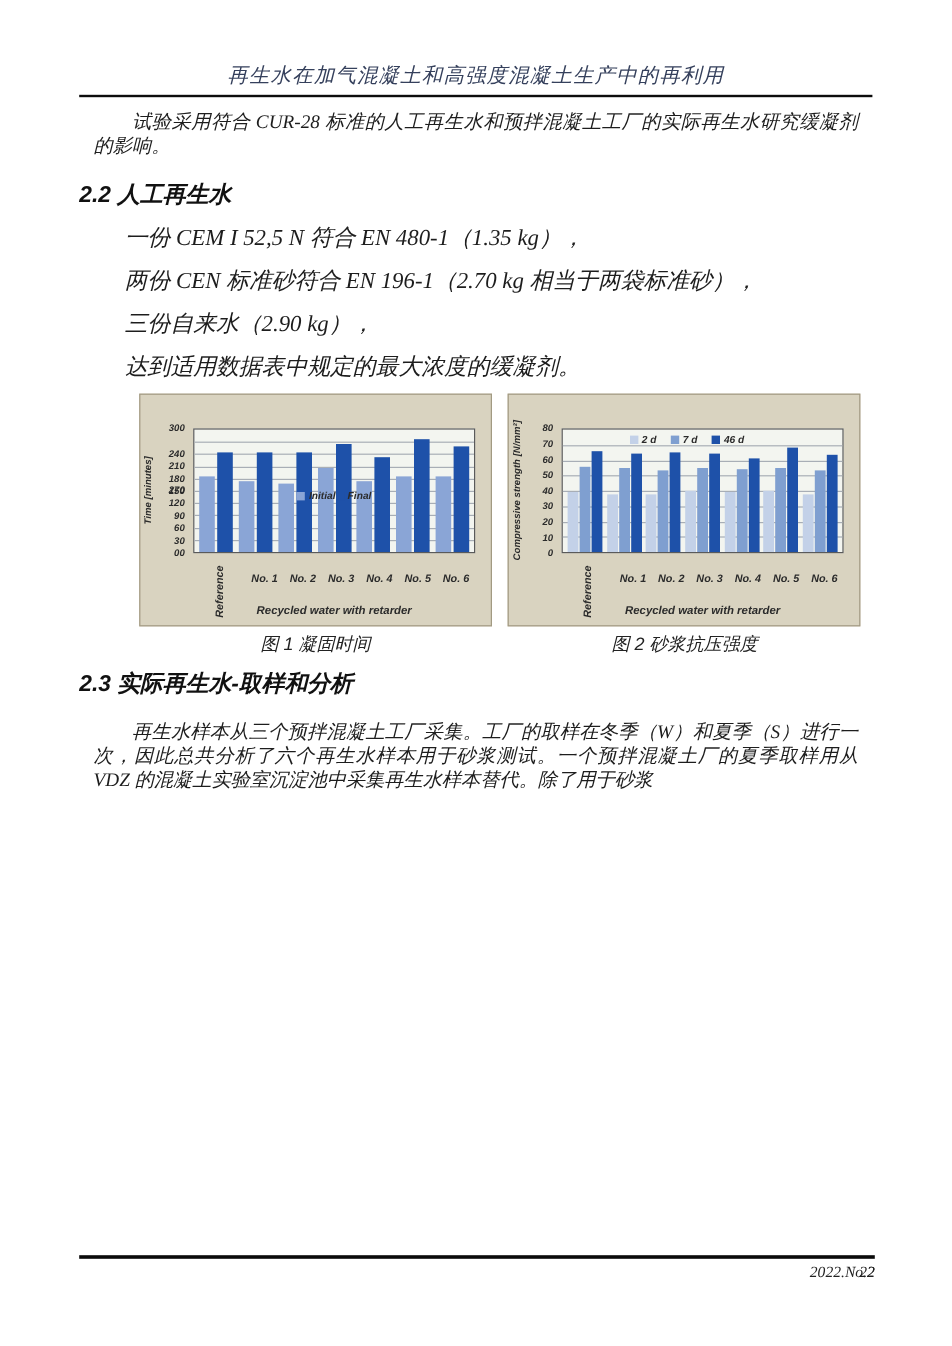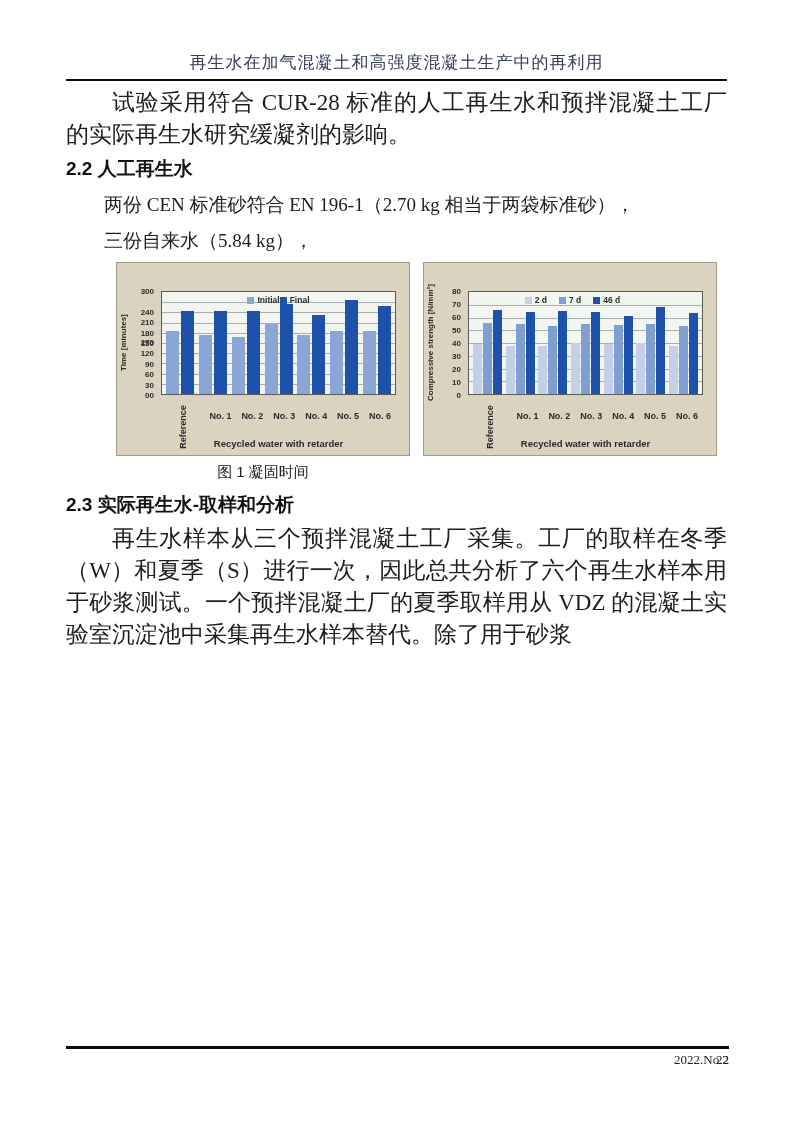--- a/index.html
+++ b/index.html
@@ -5,28 +5,29 @@
   html,body{margin:0;padding:0;background:#ffffff;}
   .page{
     position:relative;
     width:793px;height:1122px;
     background:#ffffff;
     box-sizing:border-box;
     padding:52px 66px 0 66px;
     overflow:hidden;
     font-family:"Liberation Serif", serif;
     color:#1d1d1d;
+    font-style:italic;
   }
   .header{border-bottom:2px solid #0c0c0c;padding-bottom:5px;margin-bottom:6px;}
   .header-title{
     text-align:center;font-size:17px;line-height:22px;
     color:#35405c;letter-spacing:1px;
   }
   .para{
-    margin:0;font-size:23px;line-height:32px;
+    margin:12px;font-size:16px;line-height:20px;
     text-align:justify;text-indent:2em;
   }
   .item{margin:0;font-size:19px;line-height:36px;text-indent:2em;}
   .hsec{
     margin:0;font-size:19px;line-height:36px;font-weight:bold;
     font-family:"Liberation Sans", sans-serif;color:#111;
   }
   
   .figures{display:flex;gap:13px;margin:3px 0 0 50px;}
   .chart-box{
@@ -80,22 +81,24 @@
 
   <div class="header">
     <div class="header-title">再生水在加气混凝土和高强度混凝土生产中的再利用</div>
   </div>
 
   <p class="para">试验采用符合 CUR-28 标准的人工再生水和预拌混凝土工厂的实际再生水研究缓凝剂的影响。</p>
 
   <h2 class="hsec">2.2 人工再生水</h2>
 
 
+  <p class="item">一份 CEM I 52,5 N 符合 EN 480-1（1.35 kg），</p>
   <p class="item">两份 CEN 标准砂符合 EN 196-1（2.70 kg 相当于两袋标准砂），</p>
-  <p class="item">三份自来水（5.84 kg），</p>
+  <p class="item">三份自来水（2.90 kg），</p>
+  <p class="item">达到适用数据表中规定的最大浓度的缓凝剂。</p>
 
 
   <div class="figures">
     <div class="chart-box">
         <div class="ylab">Time [minutes]</div>
         <div class="plot">
           <div class="grid" style="top: 90%;"></div>
           <div class="grid" style="top: 80%;"></div>
           <div class="grid" style="top: 70%;"></div>
           <div class="grid" style="top: 60%;"></div>
@@ -127,21 +130,21 @@
             </div>
             <div class="grp" style="gap: 2px;">
               <div class="bar" style="height: 61.6667%; background: rgb(138, 165, 214); width: 13px;"></div>
               <div class="bar" style="height: 92%; background: rgb(30, 81, 169); width: 13px;"></div>
             </div>
             <div class="grp" style="gap: 2px;">
               <div class="bar" style="height: 61.6667%; background: rgb(138, 165, 214); width: 13px;"></div>
               <div class="bar" style="height: 86.6667%; background: rgb(30, 81, 169); width: 13px;"></div>
             </div>
           </div>
-          <div class="legend" style="">
+          <div class="legend" style=" margin-top: 47px;">
             <span class="litem">
               <span class="swatch" style="background: rgb(138, 165, 214);"></span>
               <span class="llab">Initial</span>
             </span>
             <span class="litem">
               <span class="swatch" style="background: rgb(30, 81, 169);"></span>
               <span class="llab">Final</span>
             </span>
           </div>
         </div>
@@ -278,20 +281,21 @@
           <div class="xcell">
             <span>No. 6</span>
           </div>
         </div>
         <div class="xlab">Recycled water with retarder</div>
       </div>
   </div>
 
   <div class="captions">
     <div class="cap">图 1 凝固时间</div>
+    <div class="cap cap2">图 2 砂浆抗压强度</div>
   </div>
 
 
   <h2 class="hsec">2.3 实际再生水-取样和分析</h2>
 
   <p class="para">再生水样本从三个预拌混凝土工厂采集。工厂的取样在冬季（W）和夏季（S）进行一次，因此总共分析了六个再生水样本用于砂浆测试。一个预拌混凝土厂的夏季取样用从 VDZ 的混凝土实验室沉淀池中采集再生水样本替代。除了用于砂浆</p>
 
   <div class="footer-rule"></div>
   <div class="footer">
     <span class="pageno">22</span>

